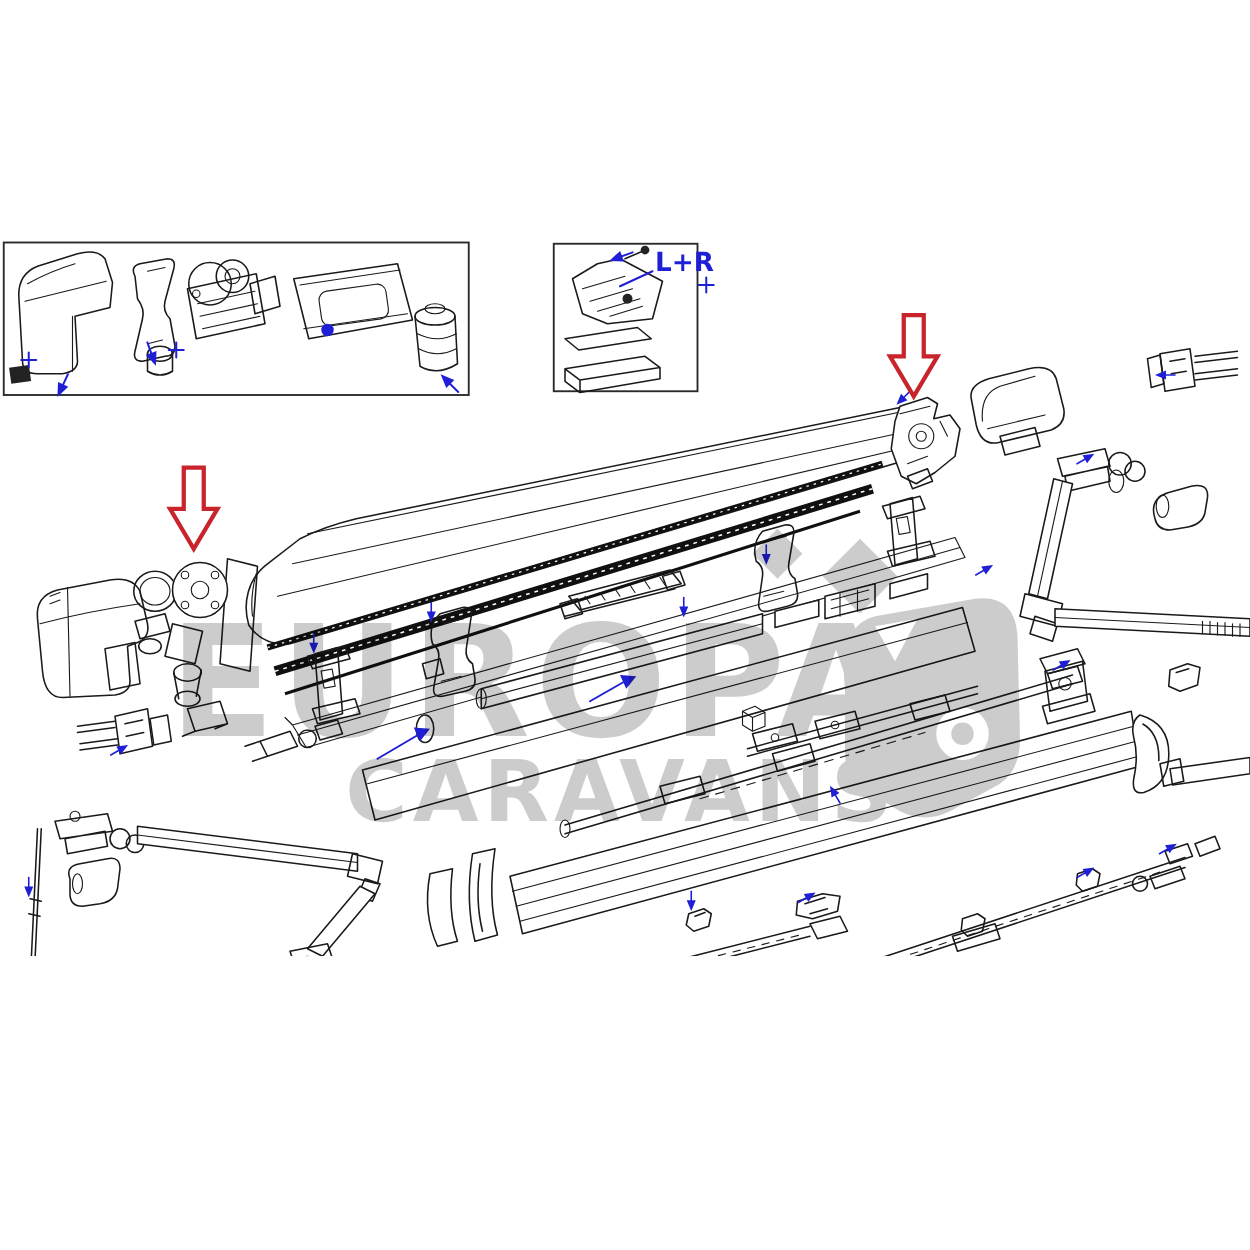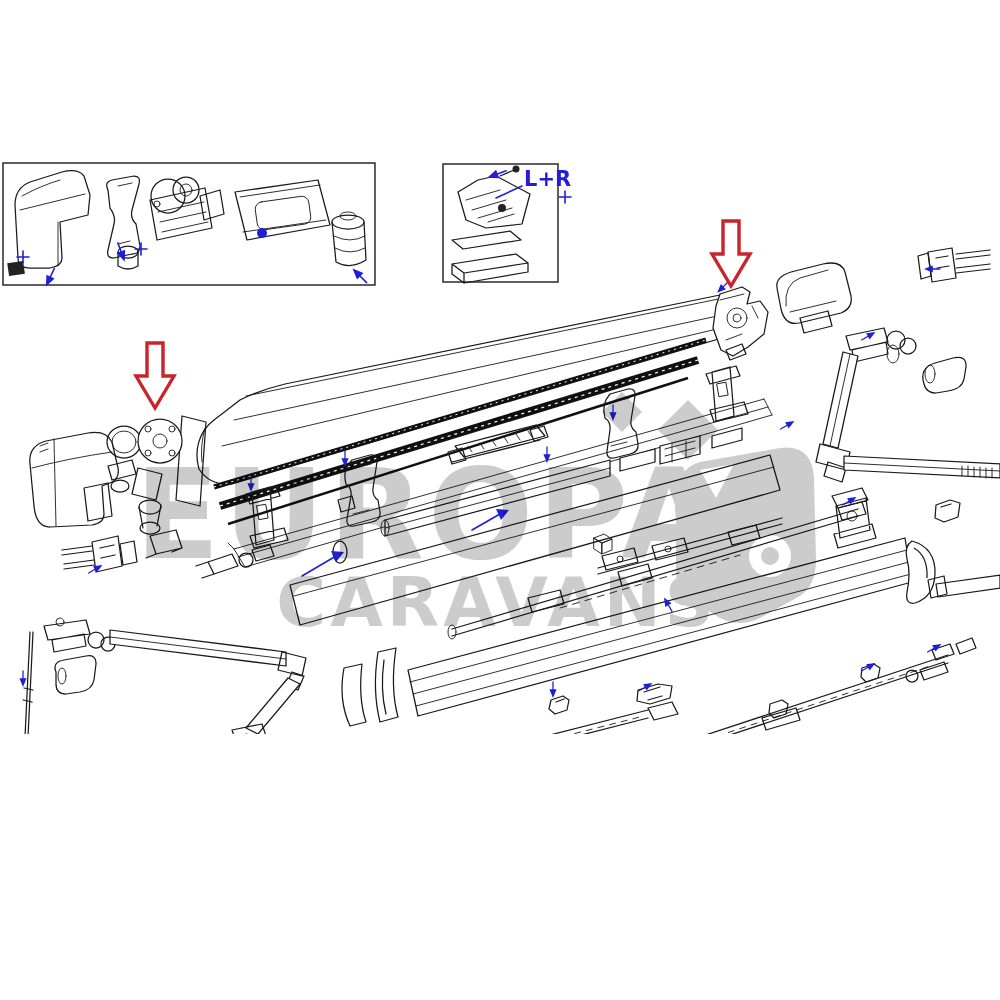--- a/index.html
+++ b/index.html
@@ -1,17 +1,17 @@
 <!DOCTYPE html>
 <html style="--background: #ffffff; --ink: #1a1a1a; --dark: #101010; --blue: #1f1fd6; --red: #c9242b; --wm: #c8c8c8;"><head>
 <meta charset="utf-8">
 <style>
   html,body{margin:0;padding:0;background:#fff;}
   .stage{position:relative;width:1000px;height:734px;background:var(--background,#fff);overflow:hidden;
-         font-family:"DejaVu Sans","Liberation Sans",sans-serif;}
+         font-family:"DejaVu Sans","Liberation Sans",sans-serif;margin-top:31px;}
   svg{display:block;}
   .ln{fill:none;stroke:var(--ink,#1a1a1a);stroke-width:1.25;stroke-linejoin:round;stroke-linecap:round;}
   .fw{fill:#fff;stroke:var(--ink,#1a1a1a);stroke-width:1.25;stroke-linejoin:round;}
   .tn{fill:none;stroke:var(--ink,#1a1a1a);stroke-width:0.9;stroke-linejoin:round;stroke-linecap:round;}
   .dk{fill:none;stroke:var(--dark,#101010);}
   .bl{fill:none;stroke:var(--blue,#2020cc);stroke-width:1.6;stroke-linecap:round;}
   .blf{fill:var(--blue,#2020cc);stroke:none;}
   .bltx{fill:var(--blue,#2020cc);font-weight:bold;font-size:21px;font-family:"DejaVu Sans","Liberation Sans",sans-serif;}
   .red{fill:#fff;stroke:var(--red,#cc2027);stroke-width:3.4;stroke-linejoin:miter;}
   .box{fill:none;stroke:#2a2a2a;stroke-width:1.5;}

